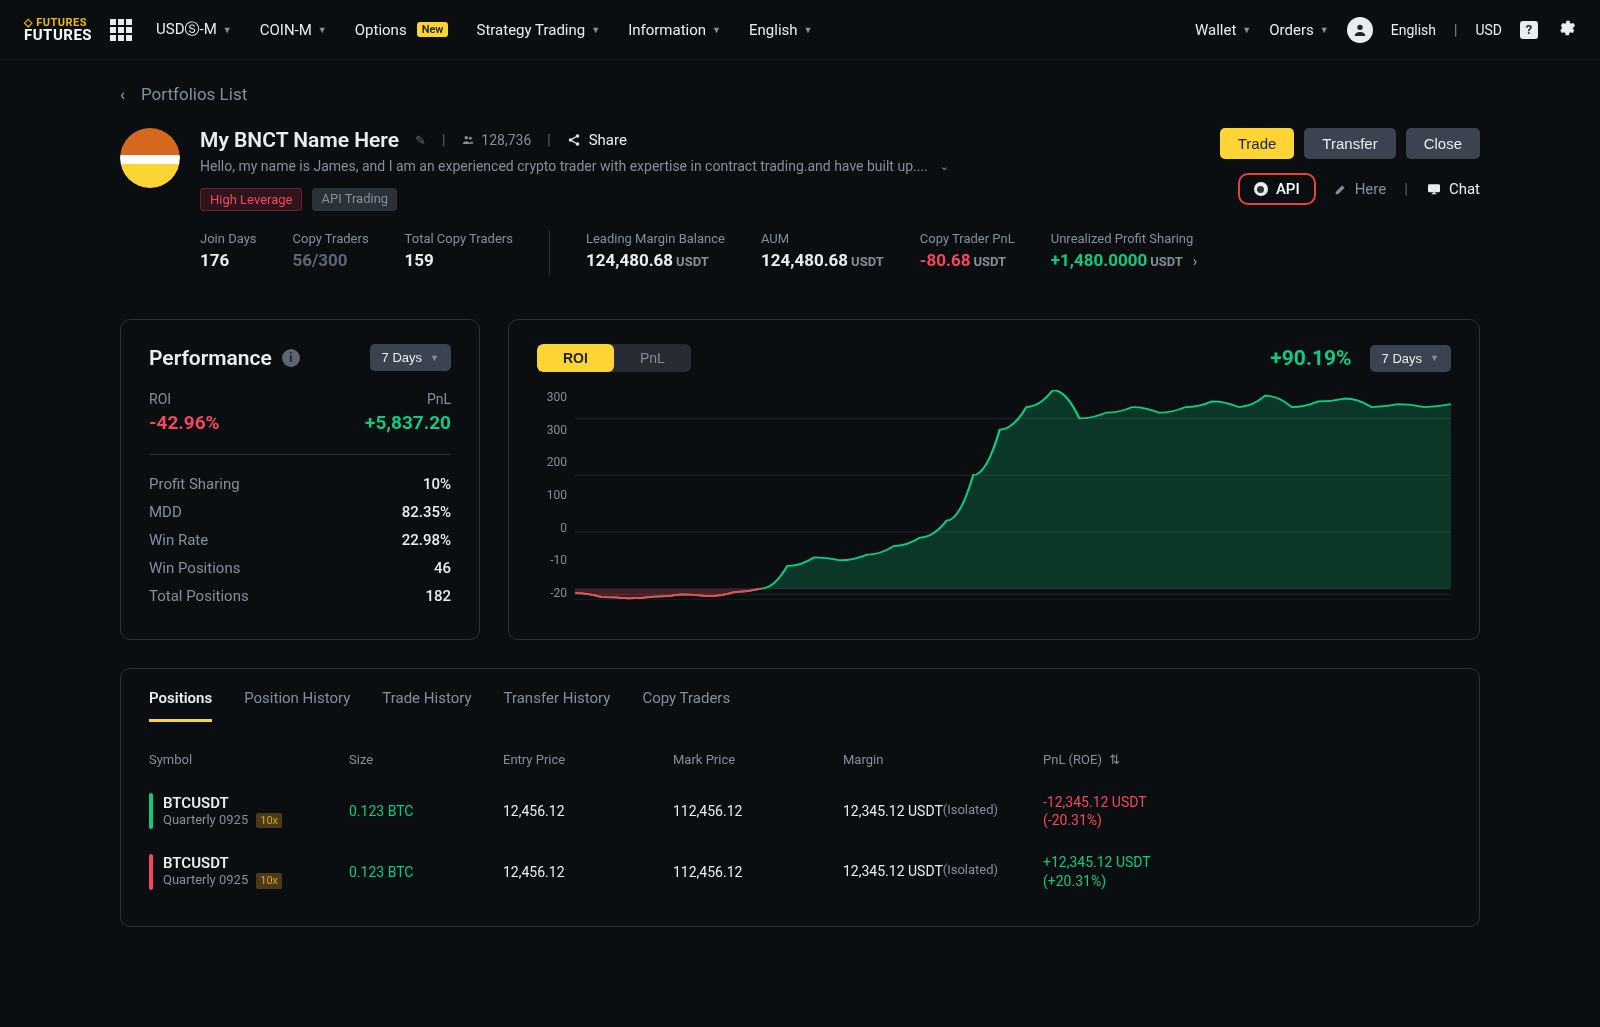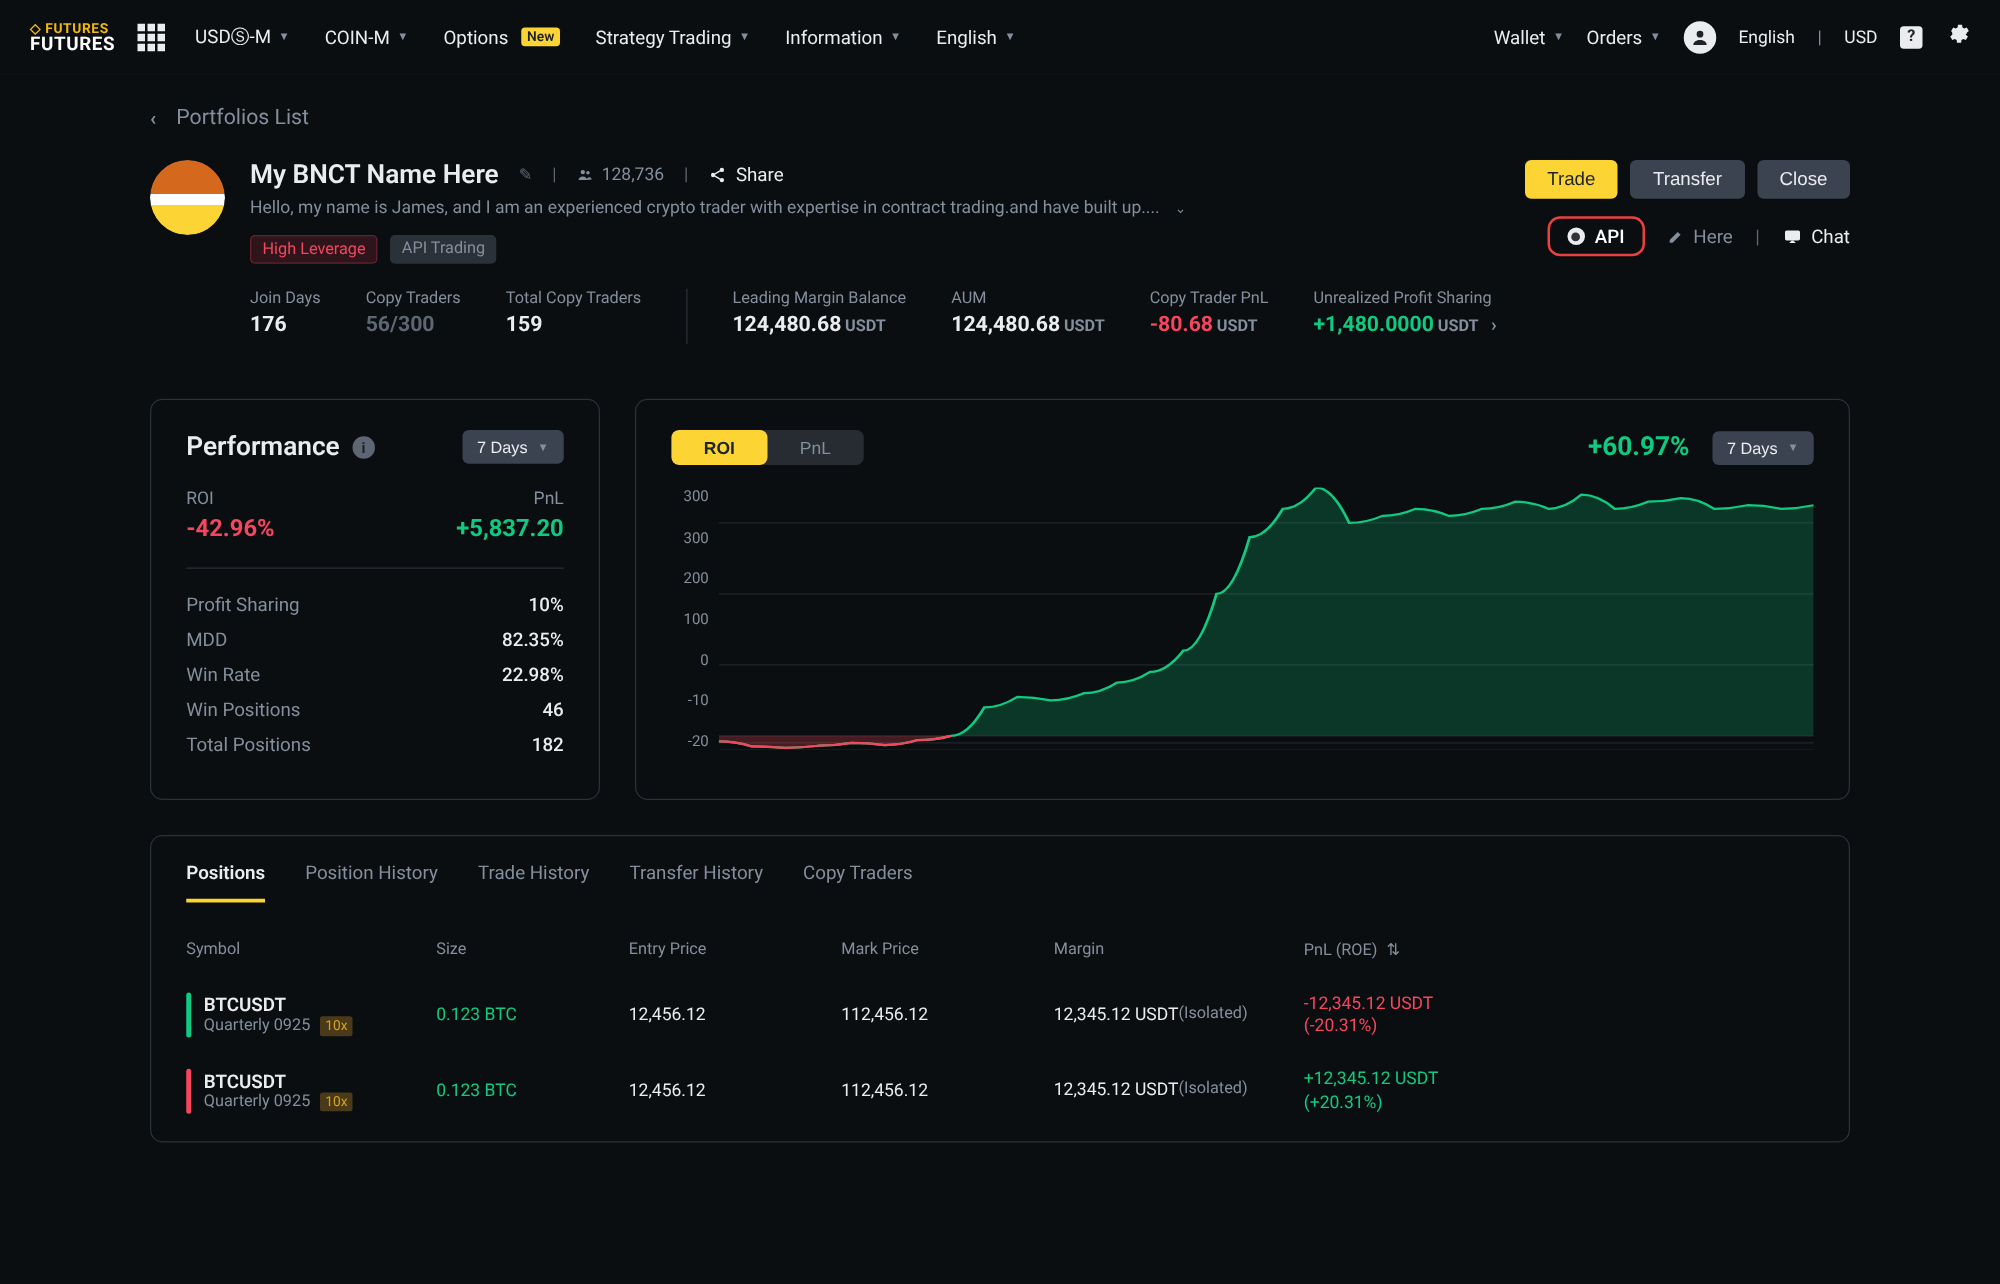--- a/index.html
+++ b/index.html
@@ -108,21 +108,21 @@
   .chart-hd{display:flex;align-items:center;justify-content:space-between;}
   .seg{display:flex;background:var(--panel2);border-radius:6px;overflow:hidden;}
   .seg-btn{padding:6px 26px;font-size:14px;color:var(--muted);cursor:pointer;border:none;background:transparent;}
   .seg-btn.active{background:var(--yellow);color:#1e2329;font-weight:600;border-radius:6px;}
   .chart-val{font-size:21px;font-weight:700;color:var(--green);}
   .chart-body{position:relative;height:210px;margin-top:18px;display:flex;}
   .ylabels{display:flex;flex-direction:column;justify-content:space-between;color:var(--muted);font-size:12px;text-align:right;width:38px;padding-right:8px;}
   .plot{flex:1;position:relative;}
 
   
-  .tabs-card{margin-top:28px;border:1px solid var(--border);border-radius:10px;padding:20px 28px 10px;}
+  .tabs-card{margin-top:28px;border:1px solid var(--border);border-radius:10px;padding:20px 28px 24px;}
   .tabs{display:flex;gap:32px;font-size:15px;color:var(--muted);}
   .tab{padding-bottom:12px;cursor:pointer;}
   .tab.active{color:var(--text);font-weight:600;border-bottom:3px solid var(--yellow);}
   .tbl-hd{display:flex;color:var(--muted);font-size:13px;margin:30px 0 14px;}
   .c1{width:200px;}
   .c2{width:154px;}
   .c3{width:170px;}
   .c4{width:170px;}
   .c5{width:200px;}
   .c6{flex:1;}
@@ -365,21 +365,21 @@
         </div>
     </div>
 
     <div class="card chart">
       <div class="chart-hd">
         <div class="seg">
           <button class="seg-btn active">ROI</button>
           <button class="seg-btn">PnL</button>
         </div>
         <div style="display:flex;align-items:center;gap:18px;">
-          <span class="chart-val">+60.97%</span>
+          <span class="chart-val">+90.19%</span>
           <button class="dd">
               <span>7 Days</span>
               <span class="chev">▼</span>
             </button>
         </div>
       </div>
       <div class="chart-body">
         <div class="ylabels" id="ylabels">
             <span>300</span>
             <span>300</span>

